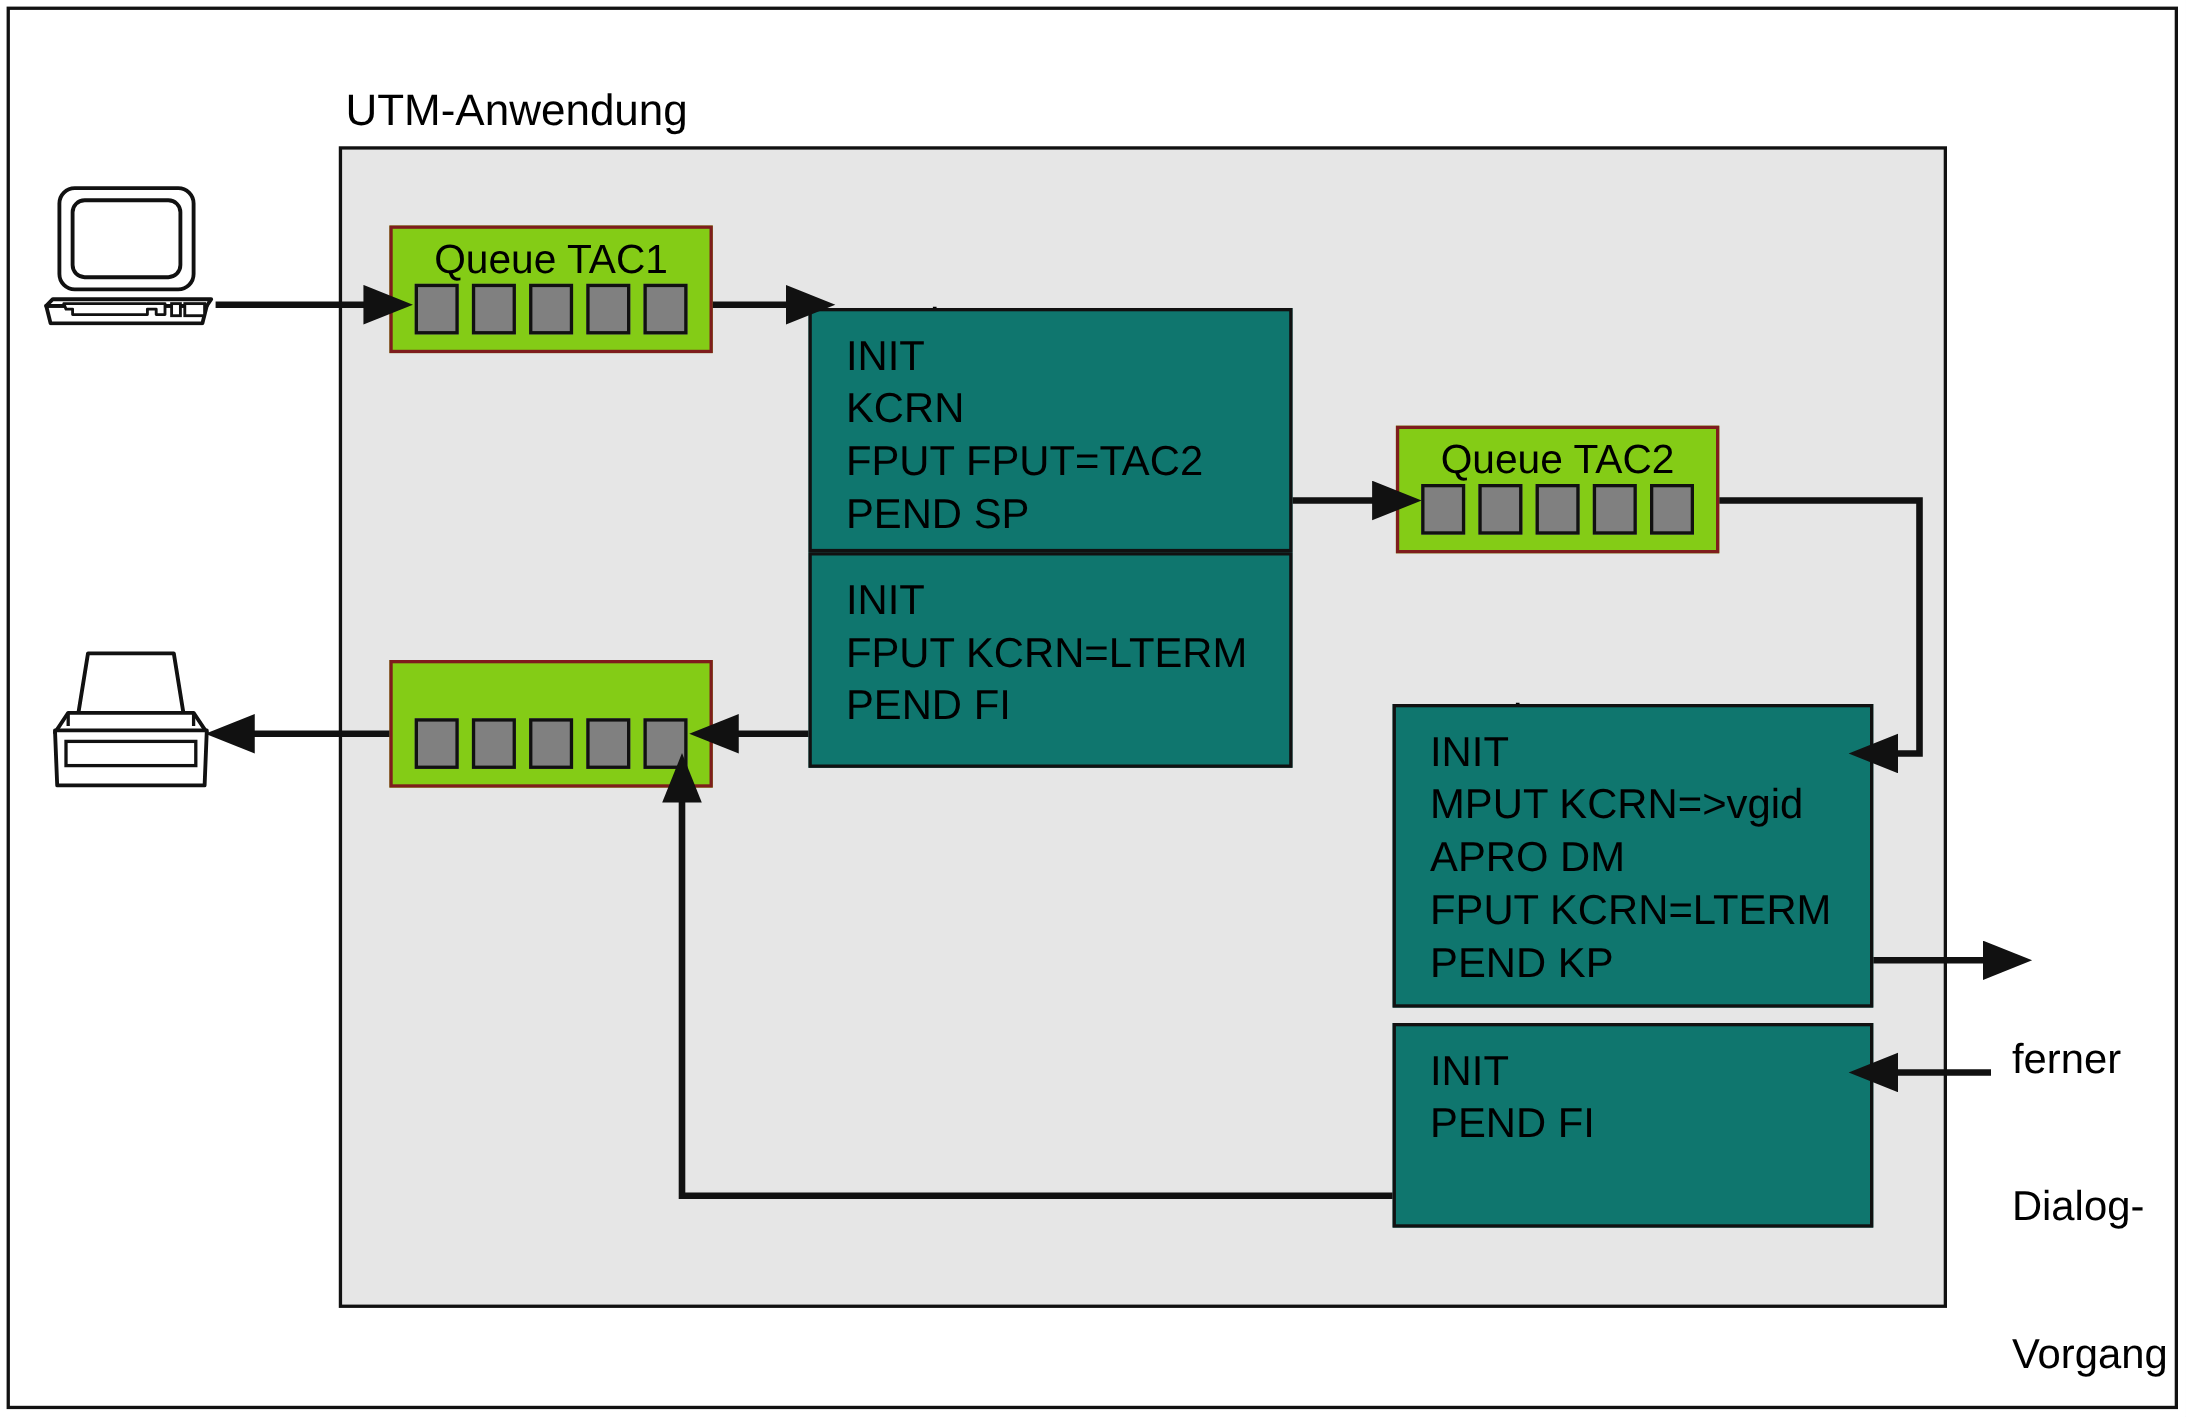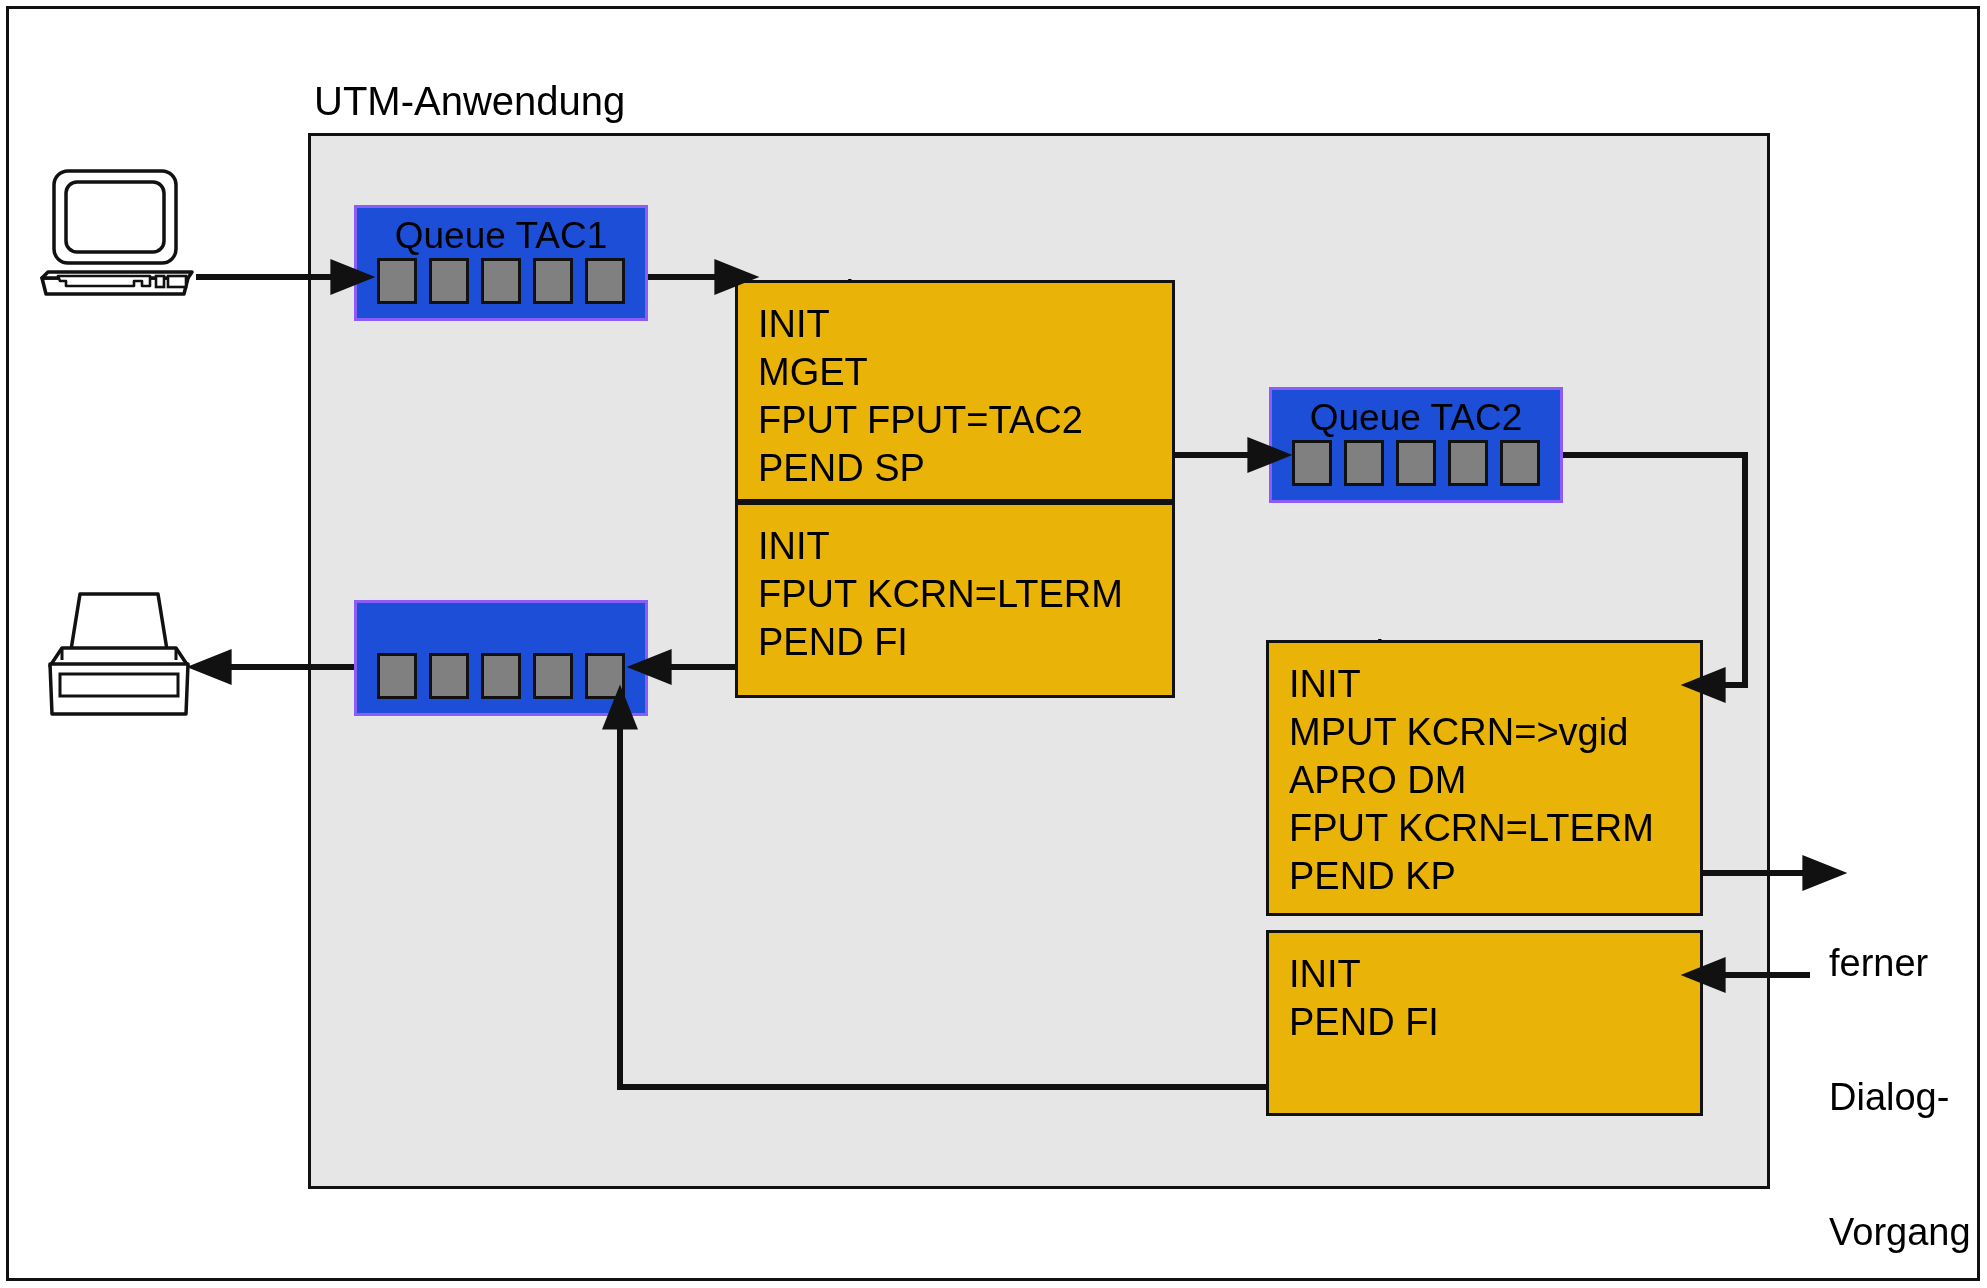--- a/index.html
+++ b/index.html
@@ -44,22 +44,22 @@
     line-height: 1.18;
     font-weight: 400;
   }
   #app-title {
     left: 314px;
     top: 78px;
     font-size: 40px;
   }
   .queue-box {
     position: absolute;
-    background: #1d4ed8;
-    border: 3px solid #8b5cf6;
+    background: #84cc16;
+    border: 3px solid #7f1d1d;
     box-sizing: border-box;
   }
   .queue-title {
     position: absolute;
     left: 0;
     right: 0;
     top: 7px;
     text-align: center;
     font-size: 37px;
     color: #000;
@@ -76,24 +76,24 @@
   }
   .queue-cell {
     width: 40px;
     height: 46px;
     background: #808080;
     border: 3px solid #111111;
     box-sizing: border-box;
   }
   .proc-box {
     position: absolute;
-    background: #eab308;
-    border: 3px solid #111111;
-    box-sizing: border-box;
-    padding: 17px 0 17px 20px;
+    background: #0f766e;
+    border: 3px solid #111111;
+    box-sizing: border-box;
+    padding: 17px 0 17px 31px;
   }
   .proc-line {
     font-size: 38px;
     line-height: 48px;
     color: #000;
     white-space: pre;
   }
   .side-label {
     font-size: 38px;
   }
@@ -174,21 +174,21 @@
     <div>Vorgang TAC1</div>
   </div>
 
   <div class="lbl" style="left:1272px; top:542px; font-size:38px;">
     <div>Asynchron-</div>
     <div>Vorgang TAC2</div>
   </div>
 
   <div class="proc-box" style="left:735px; top:280px; width:440px; height:222px;">
     <div class="proc-line">INIT</div>
-    <div class="proc-line">MGET</div>
+    <div class="proc-line">KCRN</div>
     <div class="proc-line">FPUT FPUT=TAC2</div>
     <div class="proc-line">PEND SP</div>
   </div>
 
   <div class="proc-box" style="left:735px; top:502px; width:440px; height:196px;">
     <div class="proc-line">INIT</div>
     <div class="proc-line">FPUT KCRN=LTERM</div>
     <div class="proc-line">PEND FI</div>
   </div>
 

